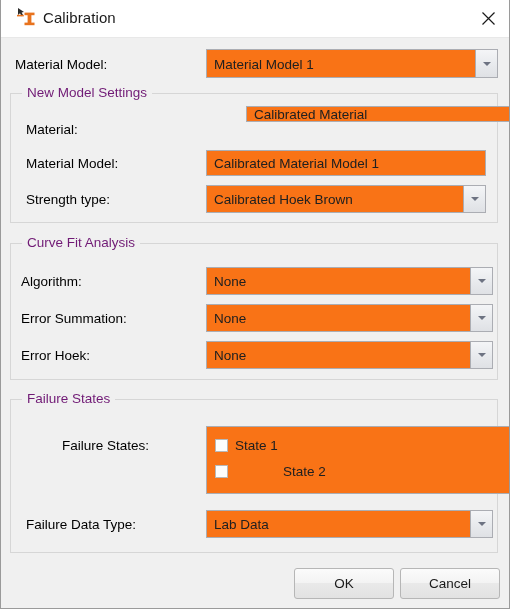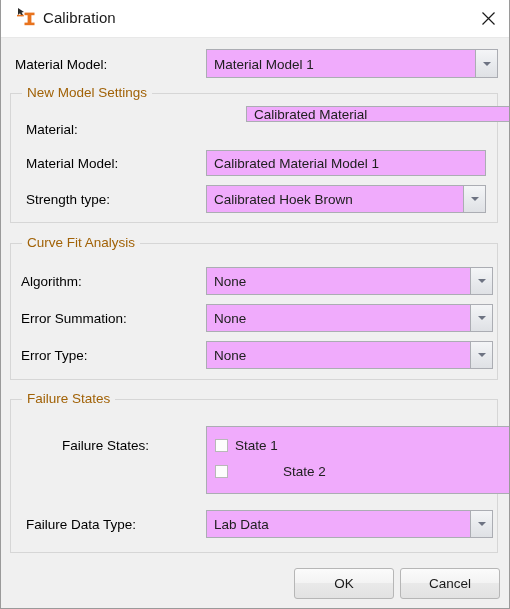--- a/index.html
+++ b/index.html
@@ -70,28 +70,28 @@
     box-sizing: border-box;
     background: transparent;
   }
   .group-caption {
     position: absolute;
     top: -9px;
     left: 11px;
     padding: 0 5px;
     background: #f0f0f0;
     font-size: 13.5px;
-    color: #a16207;
+    color: #701a75;
     white-space: nowrap;
   }
   
   .textbox, .combobox, .listbox {
     position: absolute;
     box-sizing: border-box;
-    background: #f0abfc;
+    background: #f97316;
     border: 1px solid #abadb3;
   }
   .textbox .val, .combobox .val {
     position: absolute;
     left: 7px;
     top: 50%;
     transform: translateY(-50%);
     font-size: 13.5px;
     color: #202020;
     white-space: nowrap;
@@ -219,21 +219,21 @@
   </div>
 
   <div class="lbl" style="left:20px; top:311px;">Error Summation:</div>
   <div class="combobox" style="left:205px; top:304px; width:287px; height:28px;">
     <span class="val">None</span>
     <span class="arrowbtn">
         <span class="tri"></span>
       </span>
   </div>
 
-  <div class="lbl" style="left:20px; top:348px;">Error Type:</div>
+  <div class="lbl" style="left:20px; top:348px;">Error Hoek:</div>
   <div class="combobox" style="left:205px; top:341px; width:287px; height:28px;">
     <span class="val">None</span>
     <span class="arrowbtn">
         <span class="tri"></span>
       </span>
   </div>
 
   <div class="groupbox" style="left:9px; top:399px; width:488px; height:154px;">
     <div class="group-caption">Failure States</div>
   </div>

